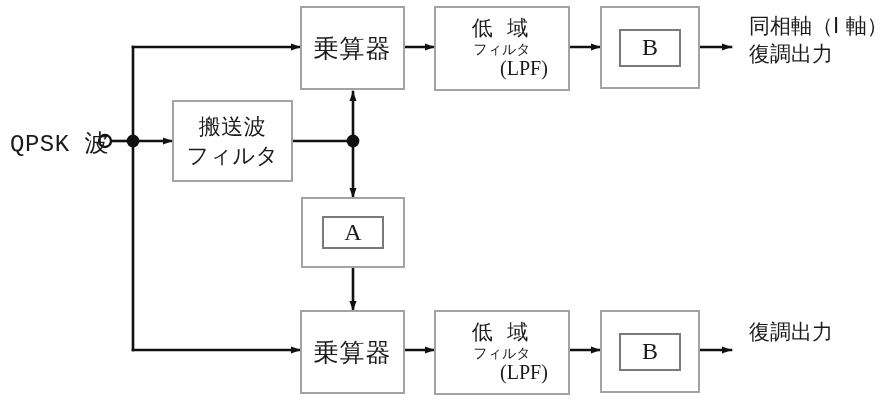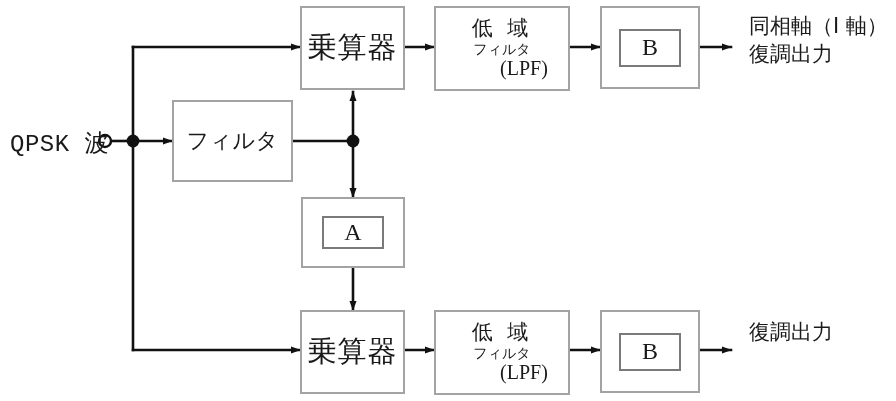--- a/index.html
+++ b/index.html
@@ -37,21 +37,21 @@
   }
   .block .line {
     display: block;
     white-space: nowrap;
   }
   .jp {
     font-family: "DejaVu Sans", "Liberation Sans", sans-serif;
     font-weight: 400;
   }
   .mult-label {
-    font-size: 29px;
+    font-size: 25px;
     letter-spacing: 1px;
   }
   .carrier-label {
     font-size: 22px;
     line-height: 1.32;
     letter-spacing: 0.5px;
   }
   .lpf-label-1 {
     font-size: 21px;
     letter-spacing: 4px;
@@ -161,20 +161,21 @@
     <span class="line lpf-label-3">(LPF)</span>
   </div>
 
   <div class="block" style="left:600px; top:6px; width:100px; height:83px;">
     <span class="inner-box" style="width:62px; height:38px;">
       <span>B</span>
     </span>
   </div>
 
   <div class="block" style="left:172px; top:100px; width:121px; height:82px;">
+    <span class="line jp carrier-label">搬送波</span>
     <span class="line jp carrier-label">フィルタ</span>
   </div>
 
   <div class="block" style="left:301px; top:197px; width:104px; height:71px;">
     <span class="inner-box" style="width:62px; height:33px;">
       <span>A</span>
     </span>
   </div>
 
   <div class="block" style="left:300px; top:310px; width:105px; height:84px;">

